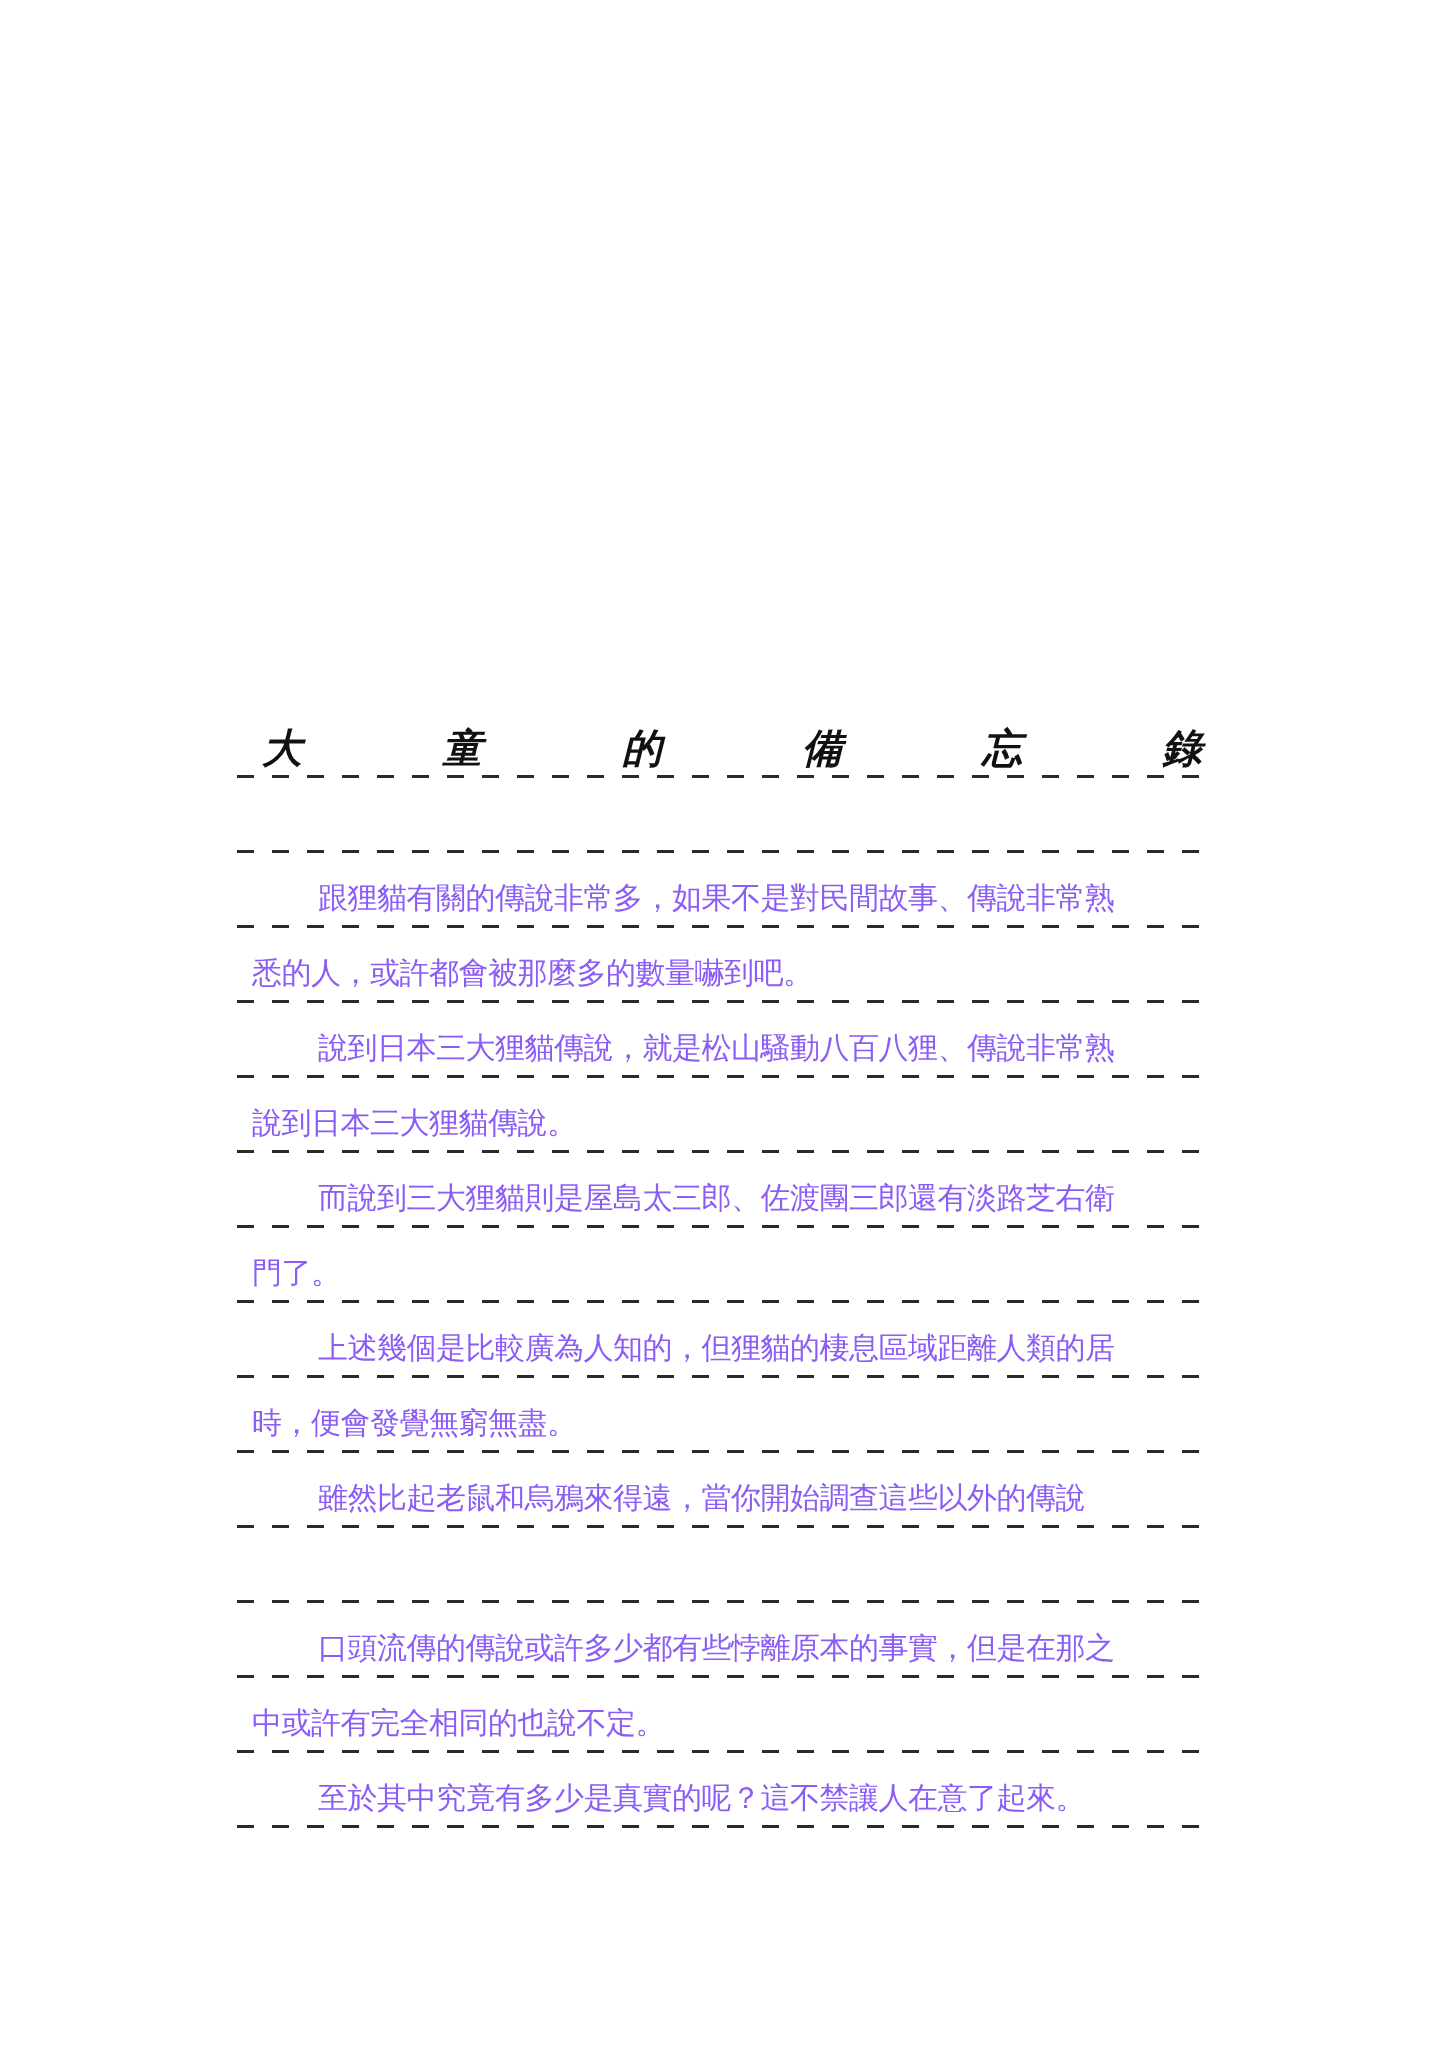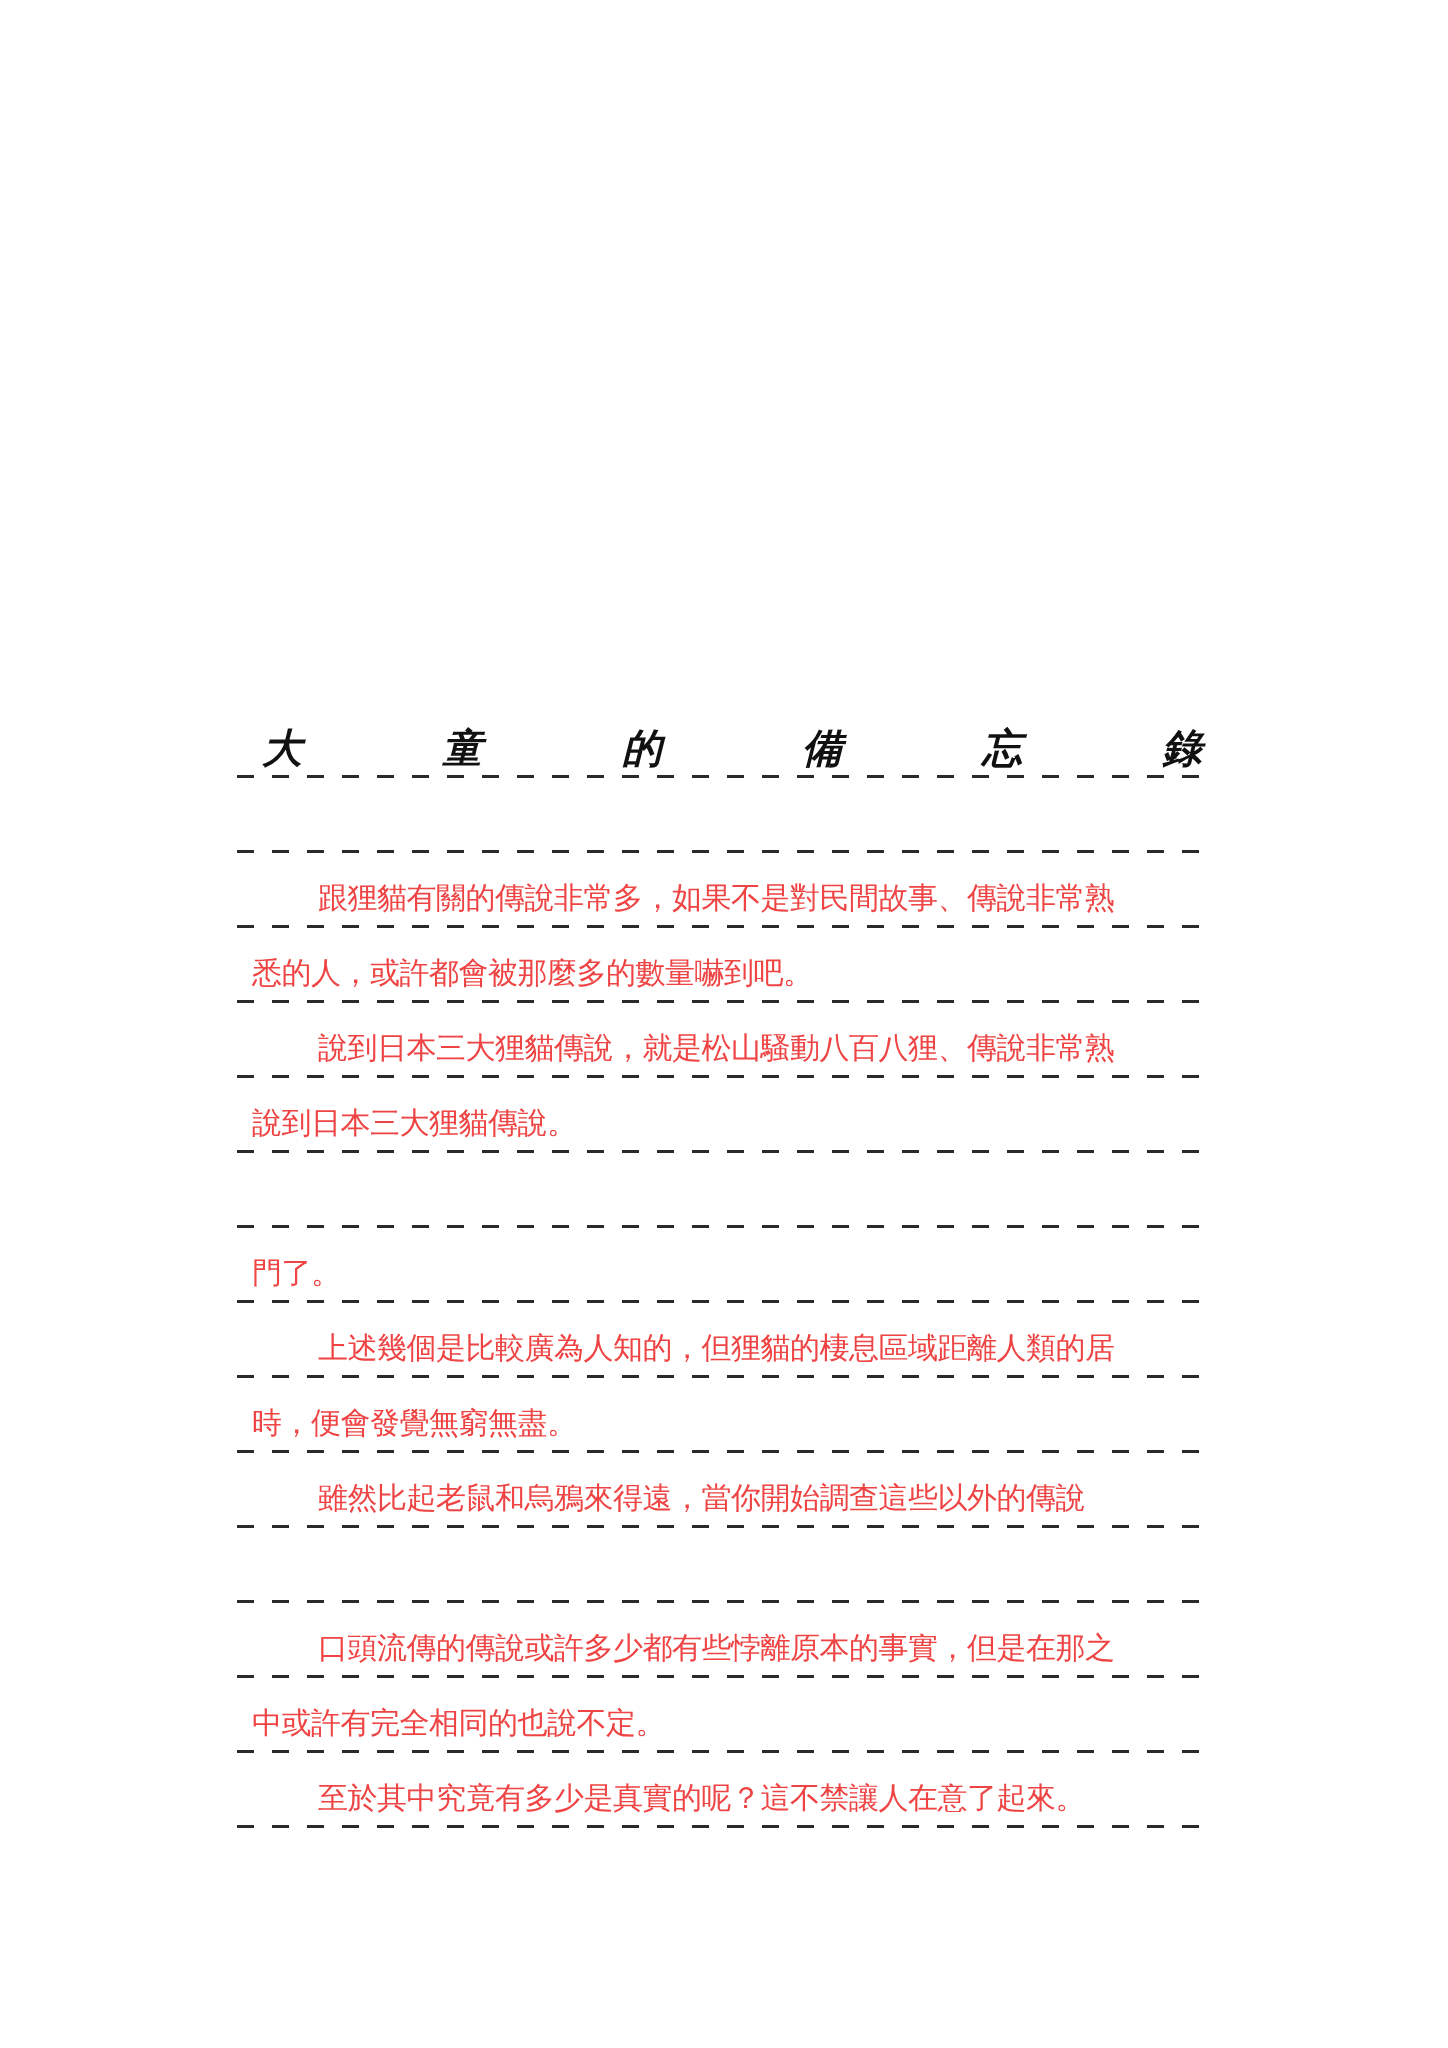--- a/index.html
+++ b/index.html
@@ -53,21 +53,21 @@
         transparent 35px
       );
     }
     .text-line {
       position: absolute;
       left: 252px;
       white-space: nowrap;
       font-size: 30px;
       line-height: 36px;
       letter-spacing: -0.5px;
-      color: #ef4444;
+      color: #8b5cf6;
     }
     .text-line.indent {
       left: 318px;
     }
   </style>
 </head>
 <body>
 
 <div class="page">
 
@@ -93,20 +93,21 @@
   <div class="dash-line" style="top:1525px"></div>
   <div class="dash-line" style="top:1600px"></div>
   <div class="dash-line" style="top:1675px"></div>
   <div class="dash-line" style="top:1750px"></div>
   <div class="dash-line" style="top:1825px"></div>
 
   <div class="text-line indent" style="top:880px">跟狸貓有關的傳說非常多，如果不是對民間故事、傳說非常熟</div>
   <div class="text-line" style="top:955px">悉的人，或許都會被那麼多的數量嚇到吧。</div>
   <div class="text-line indent" style="top:1030px">說到日本三大狸貓傳說，就是松山騷動八百八狸、傳說非常熟</div>
   <div class="text-line" style="top:1105px">說到日本三大狸貓傳說。</div>
+  <div class="text-line indent" style="top:1180px">而說到三大狸貓則是屋島太三郎、佐渡團三郎還有淡路芝右衛</div>
   <div class="text-line" style="top:1255px">門了。</div>
   <div class="text-line indent" style="top:1330px">上述幾個是比較廣為人知的，但狸貓的棲息區域距離人類的居</div>
   <div class="text-line" style="top:1405px">時，便會發覺無窮無盡。</div>
   <div class="text-line indent" style="top:1480px">雖然比起老鼠和烏鴉來得遠，當你開始調查這些以外的傳說</div>
   <div class="text-line" style="top:1705px">中或許有完全相同的也說不定。</div>
   <div class="text-line indent" style="top:1630px">口頭流傳的傳說或許多少都有些悖離原本的事實，但是在那之</div>
   <div class="text-line indent" style="top:1780px">至於其中究竟有多少是真實的呢？這不禁讓人在意了起來。</div>
 
 </div>
 

